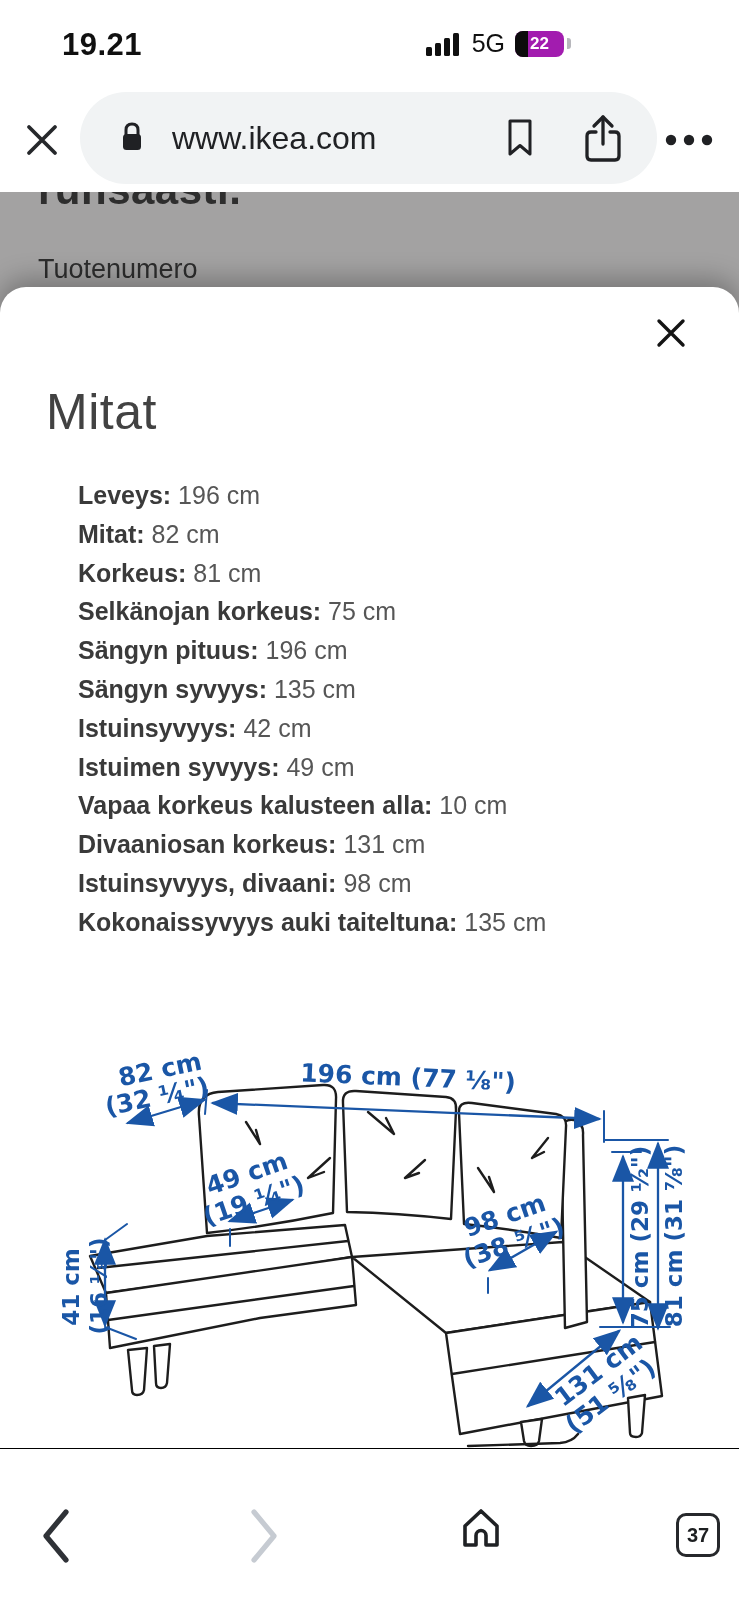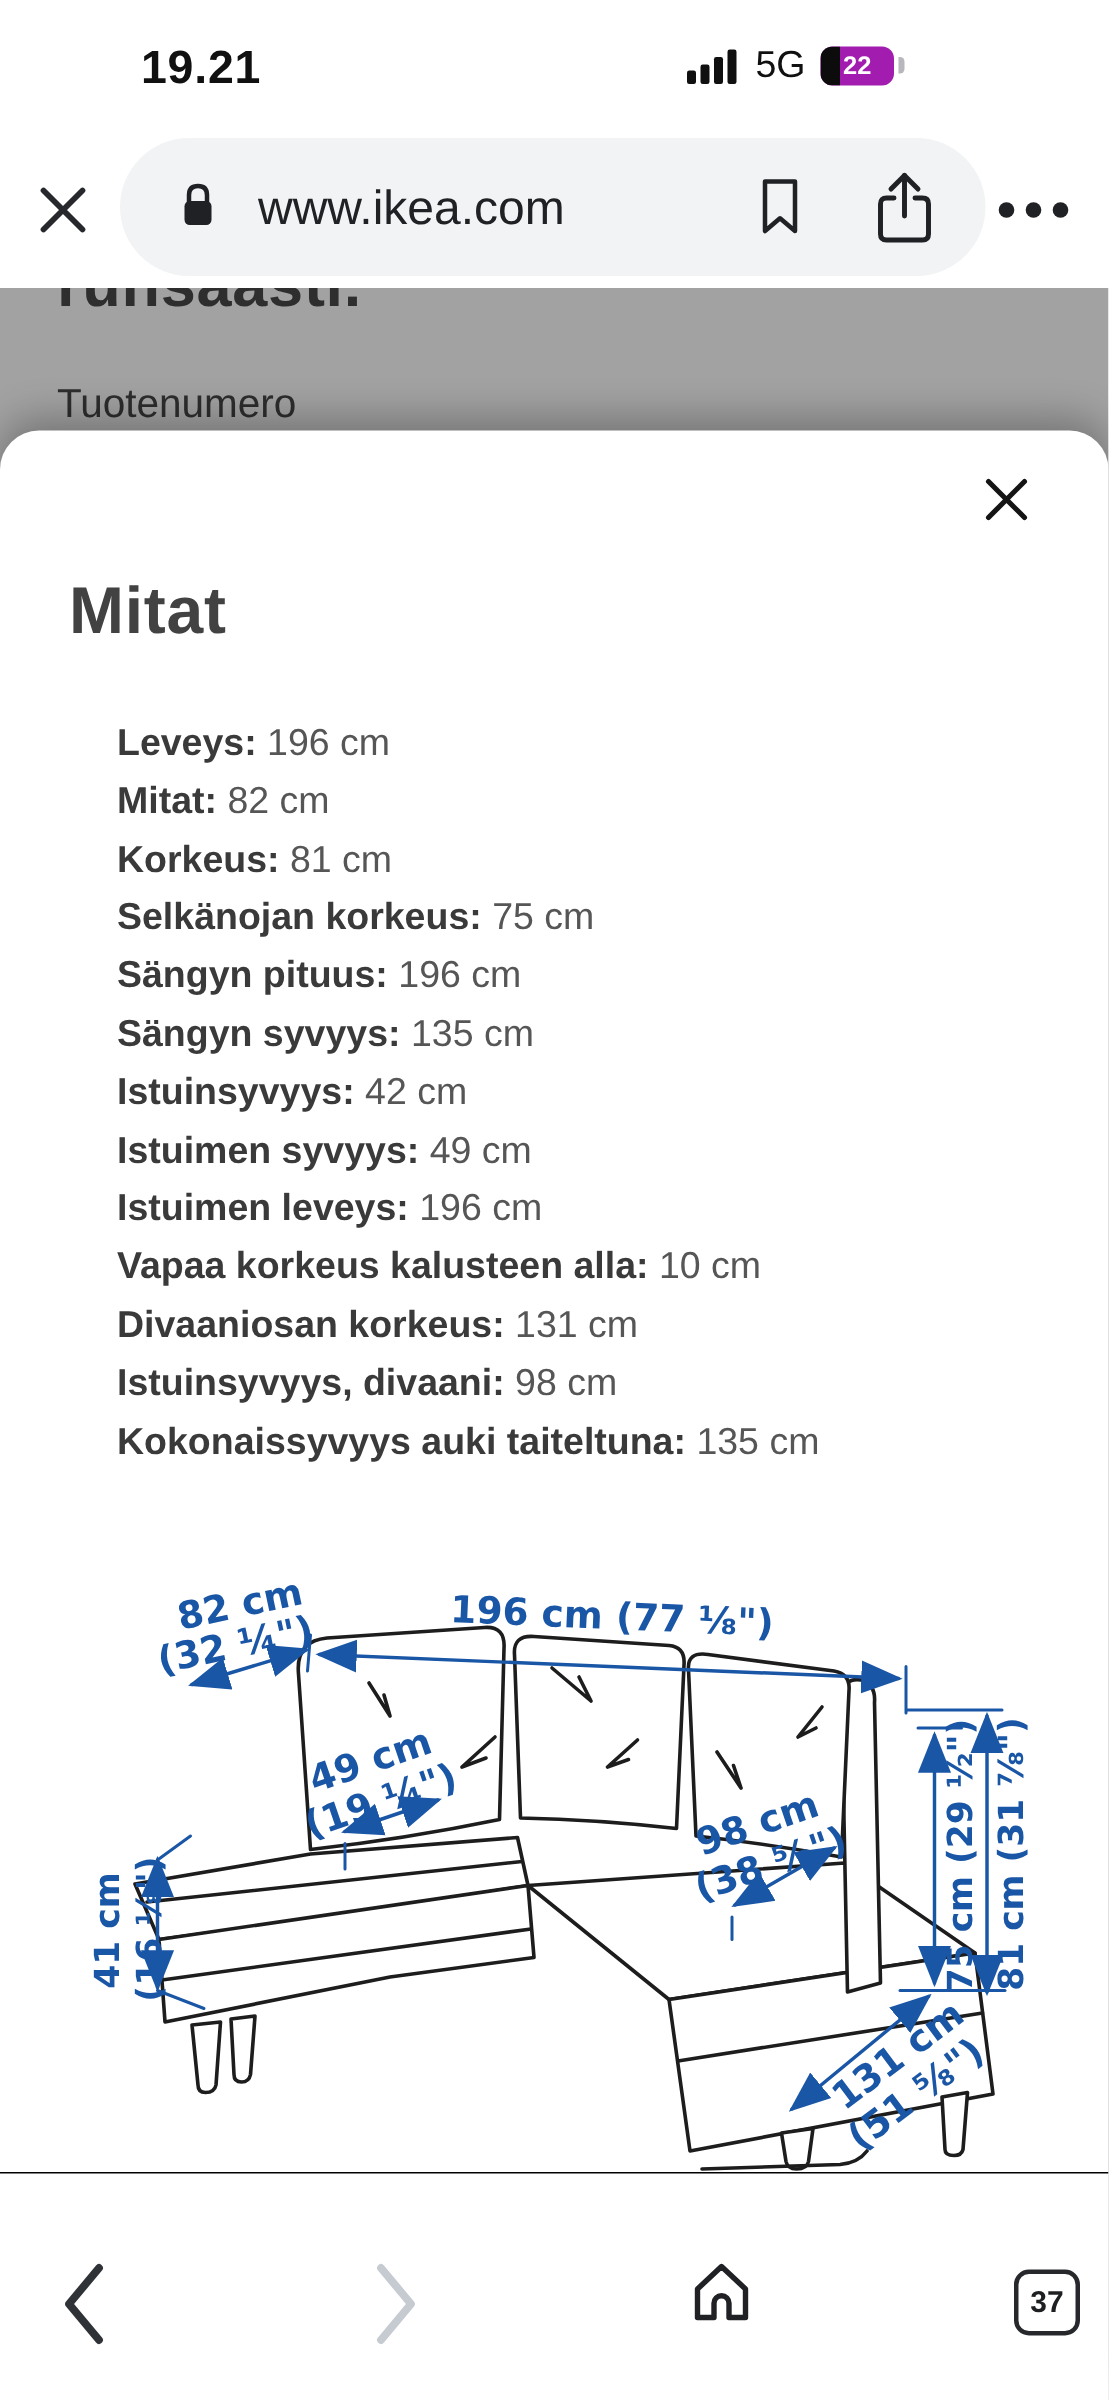--- a/index.html
+++ b/index.html
@@ -2,21 +2,21 @@
 <html><head>
 <meta charset="utf-8">
 <style>
   html,body{margin:0;padding:0;}
   body{
     width:739px;height:1600px;position:relative;overflow:hidden;
     background:#ffffff;font-family:"Liberation Sans",sans-serif;
     -webkit-font-smoothing:antialiased;
   }
   
-  .status-bar{position:absolute;top:0;left:0;width:603px;height:85px;background:#fff;z-index:30;margin-left:32px;}
+  .status-bar{position:absolute;top:0;left:0;width:603px;height:85px;background:#fff;z-index:30;}
   .status-time{position:absolute;left:62px;top:27px;font-size:31px;font-weight:700;color:#101010;letter-spacing:.5px;}
   .status-right{position:absolute;right:32px;top:29px;display:flex;align-items:center;gap:10px;}
   .net-label{font-size:25px;color:#101010;font-weight:500;}
   .battery{width:49px;height:26px;border-radius:8px;background:#a21caf;position:relative;overflow:hidden;}
   .battery-fill{position:absolute;left:0;top:0;bottom:0;width:13px;background:#0c0c0c;}
   .battery-num{position:absolute;inset:0;display:flex;align-items:center;justify-content:center;color:#fff;font-size:17px;font-weight:700;}
   .battery-nub{width:4px;height:11px;background:#b7b7bc;border-radius:0 3px 3px 0;margin-left:-7px;}
   
   .chrome{position:absolute;top:85px;left:0;width:739px;height:107px;background:#fff;z-index:30;}
   .close-tab{position:absolute;left:24px;top:37px;width:36px;height:36px;cursor:pointer;}
@@ -27,21 +27,21 @@
   .share-icon{position:absolute;left:502px;top:20px;cursor:pointer;}
   .more-dots{position:absolute;left:664px;top:48px;cursor:pointer;}
   
   .page-bg{position:absolute;top:192px;left:0;width:739px;height:1408px;background:#a3a2a2;overflow:hidden;}
   .clipped-line{position:absolute;top:-26px;left:38px;font-size:42px;font-weight:600;color:#2e2e2e;letter-spacing:.5px;}
   .product-number{position:absolute;top:62px;left:38px;font-size:27px;color:#2d2d2d;}
   
   .sheet{position:absolute;top:287px;left:0;width:739px;height:1313px;background:#fff;
          border-radius:26px 26px 0 0;box-shadow:0 -8px 26px rgba(0,0,0,.28);z-index:5;}
   .sheet-close{position:absolute;top:27px;right:49px;width:38px;height:38px;cursor:pointer;}
-  .sheet-title{position:absolute;top:96px;left:46px;margin:0;font-size:44px;font-weight:700;color:#424242;letter-spacing:.5px;}
+  .sheet-title{position:absolute;top:96px;left:46px;margin:0;font-size:50px;font-weight:400;color:#424242;letter-spacing:.5px;}
   .dims{position:absolute;top:189px;left:46px;right:30px;font-size:25px;line-height:38.8px;color:#565656;}
   .dims .lbl{font-weight:700;color:#3a3a3a;margin-left:32px;}
   .figure{position:absolute;top:713px;left:0;}
   
   .bottom-nav{position:absolute;top:1448px;left:0;width:739px;height:152px;background:#fff;border-top:1px solid #000000;z-index:20;}
   .nav-back{position:absolute;left:38px;top:57px;cursor:pointer;}
   .nav-fwd{position:absolute;left:248px;top:57px;}
   .nav-home{position:absolute;left:458px;top:56px;cursor:pointer;}
   .nav-tabs{position:absolute;left:676px;top:64px;width:38px;height:38px;border:3.3px solid #26282b;border-radius:10px;
             display:flex;align-items:center;justify-content:center;font-size:20px;font-weight:700;color:#1d1f21;cursor:pointer;}
@@ -117,21 +117,20 @@
 
   <div class="dims">
     <div><span class="lbl">Leveys:</span> <span>196 cm</span></div>
     <div><span class="lbl">Mitat:</span> <span>82 cm</span></div>
     <div><span class="lbl">Korkeus:</span> <span>81 cm</span></div>
     <div><span class="lbl">Selkänojan korkeus:</span> <span>75 cm</span></div>
     <div><span class="lbl">Sängyn pituus:</span> <span>196 cm</span></div>
     <div><span class="lbl">Sängyn syvyys:</span> <span>135 cm</span></div>
     <div><span class="lbl">Istuinsyvyys:</span> <span>42 cm</span></div>
     <div><span class="lbl">Istuimen syvyys:</span> <span>49 cm</span></div>
-    <div><span class="lbl">Istuimen leveys:</span> <span>196 cm</span></div>
     <div><span class="lbl">Vapaa korkeus kalusteen alla:</span> <span>10 cm</span></div>
     <div><span class="lbl">Divaaniosan korkeus:</span> <span>131 cm</span></div>
     <div><span class="lbl">Istuinsyvyys, divaani:</span> <span>98 cm</span></div>
     <div><span class="lbl">Kokonaissyvyys auki taiteltuna:</span> <span>135 cm</span></div>
   </div>
 
   <svg class="figure" width="739" height="448" viewBox="0 0 739 448">
     <defs>
       <marker id="ah" viewBox="0 0 10 8" refX="9" refY="4" markerWidth="12" markerHeight="10" orient="auto-start-reverse">
         <path d="M0,0 L10,4 L0,8 Z" fill="#1a56a6"></path>

